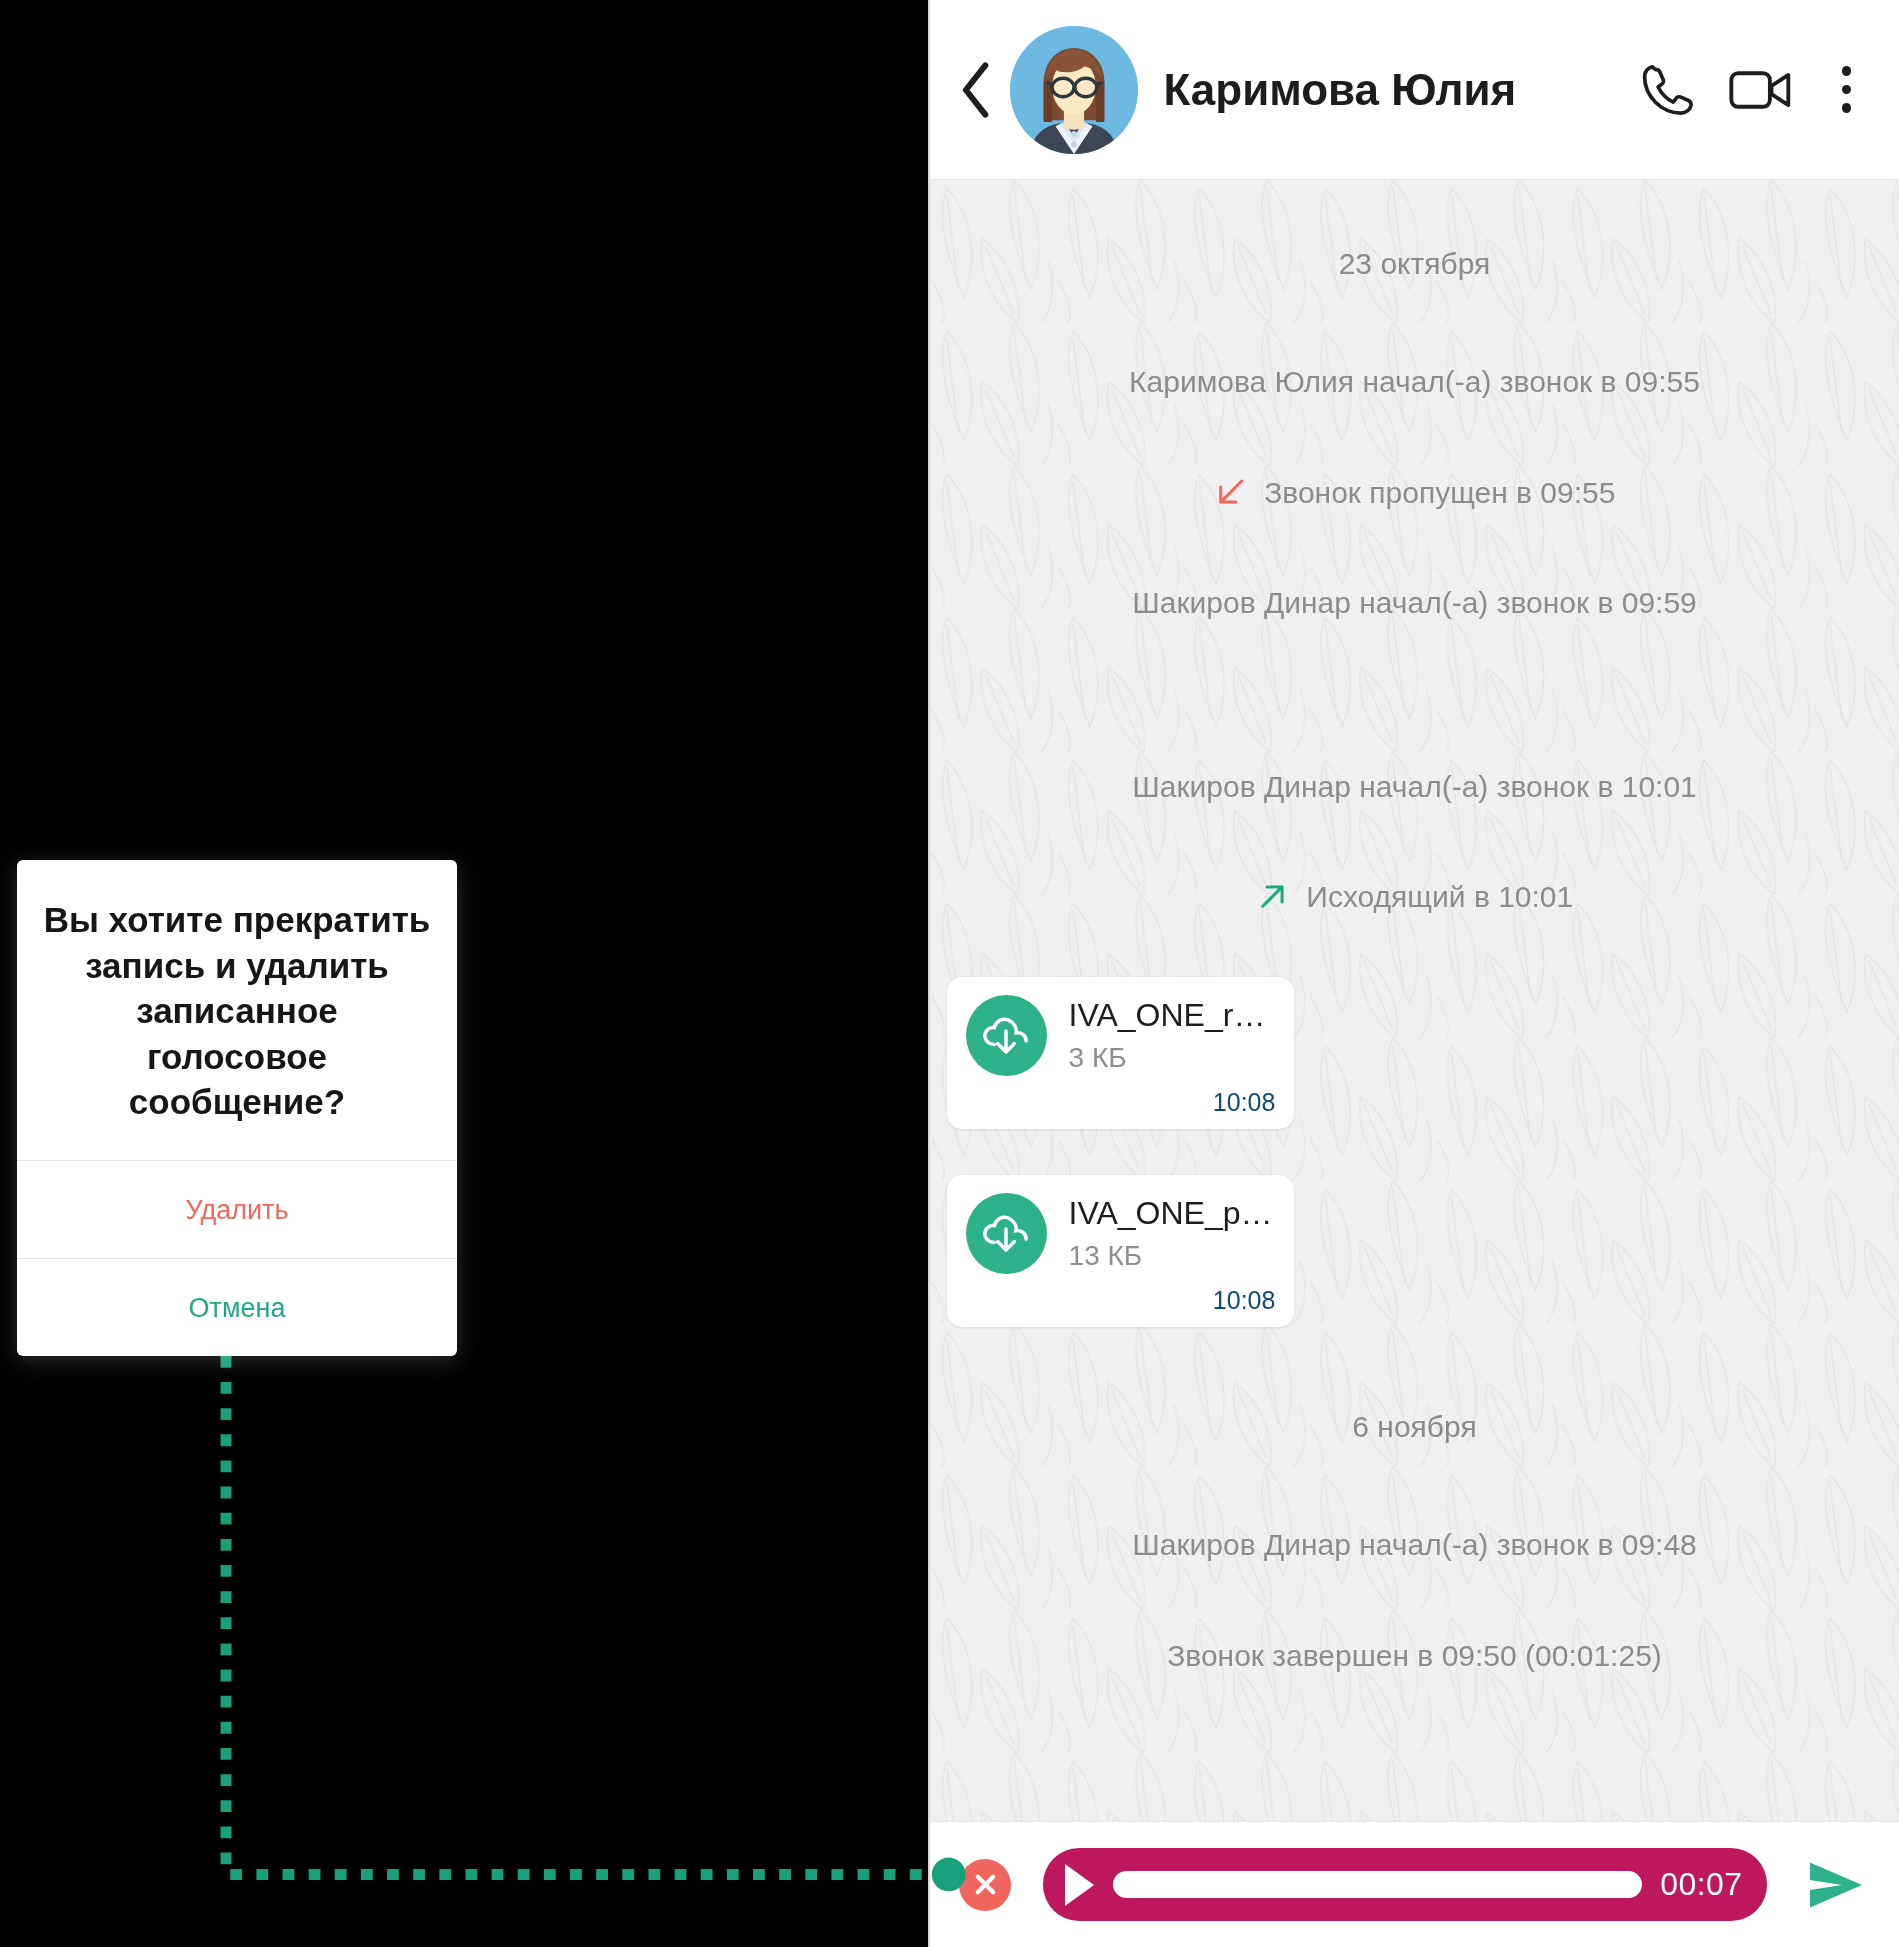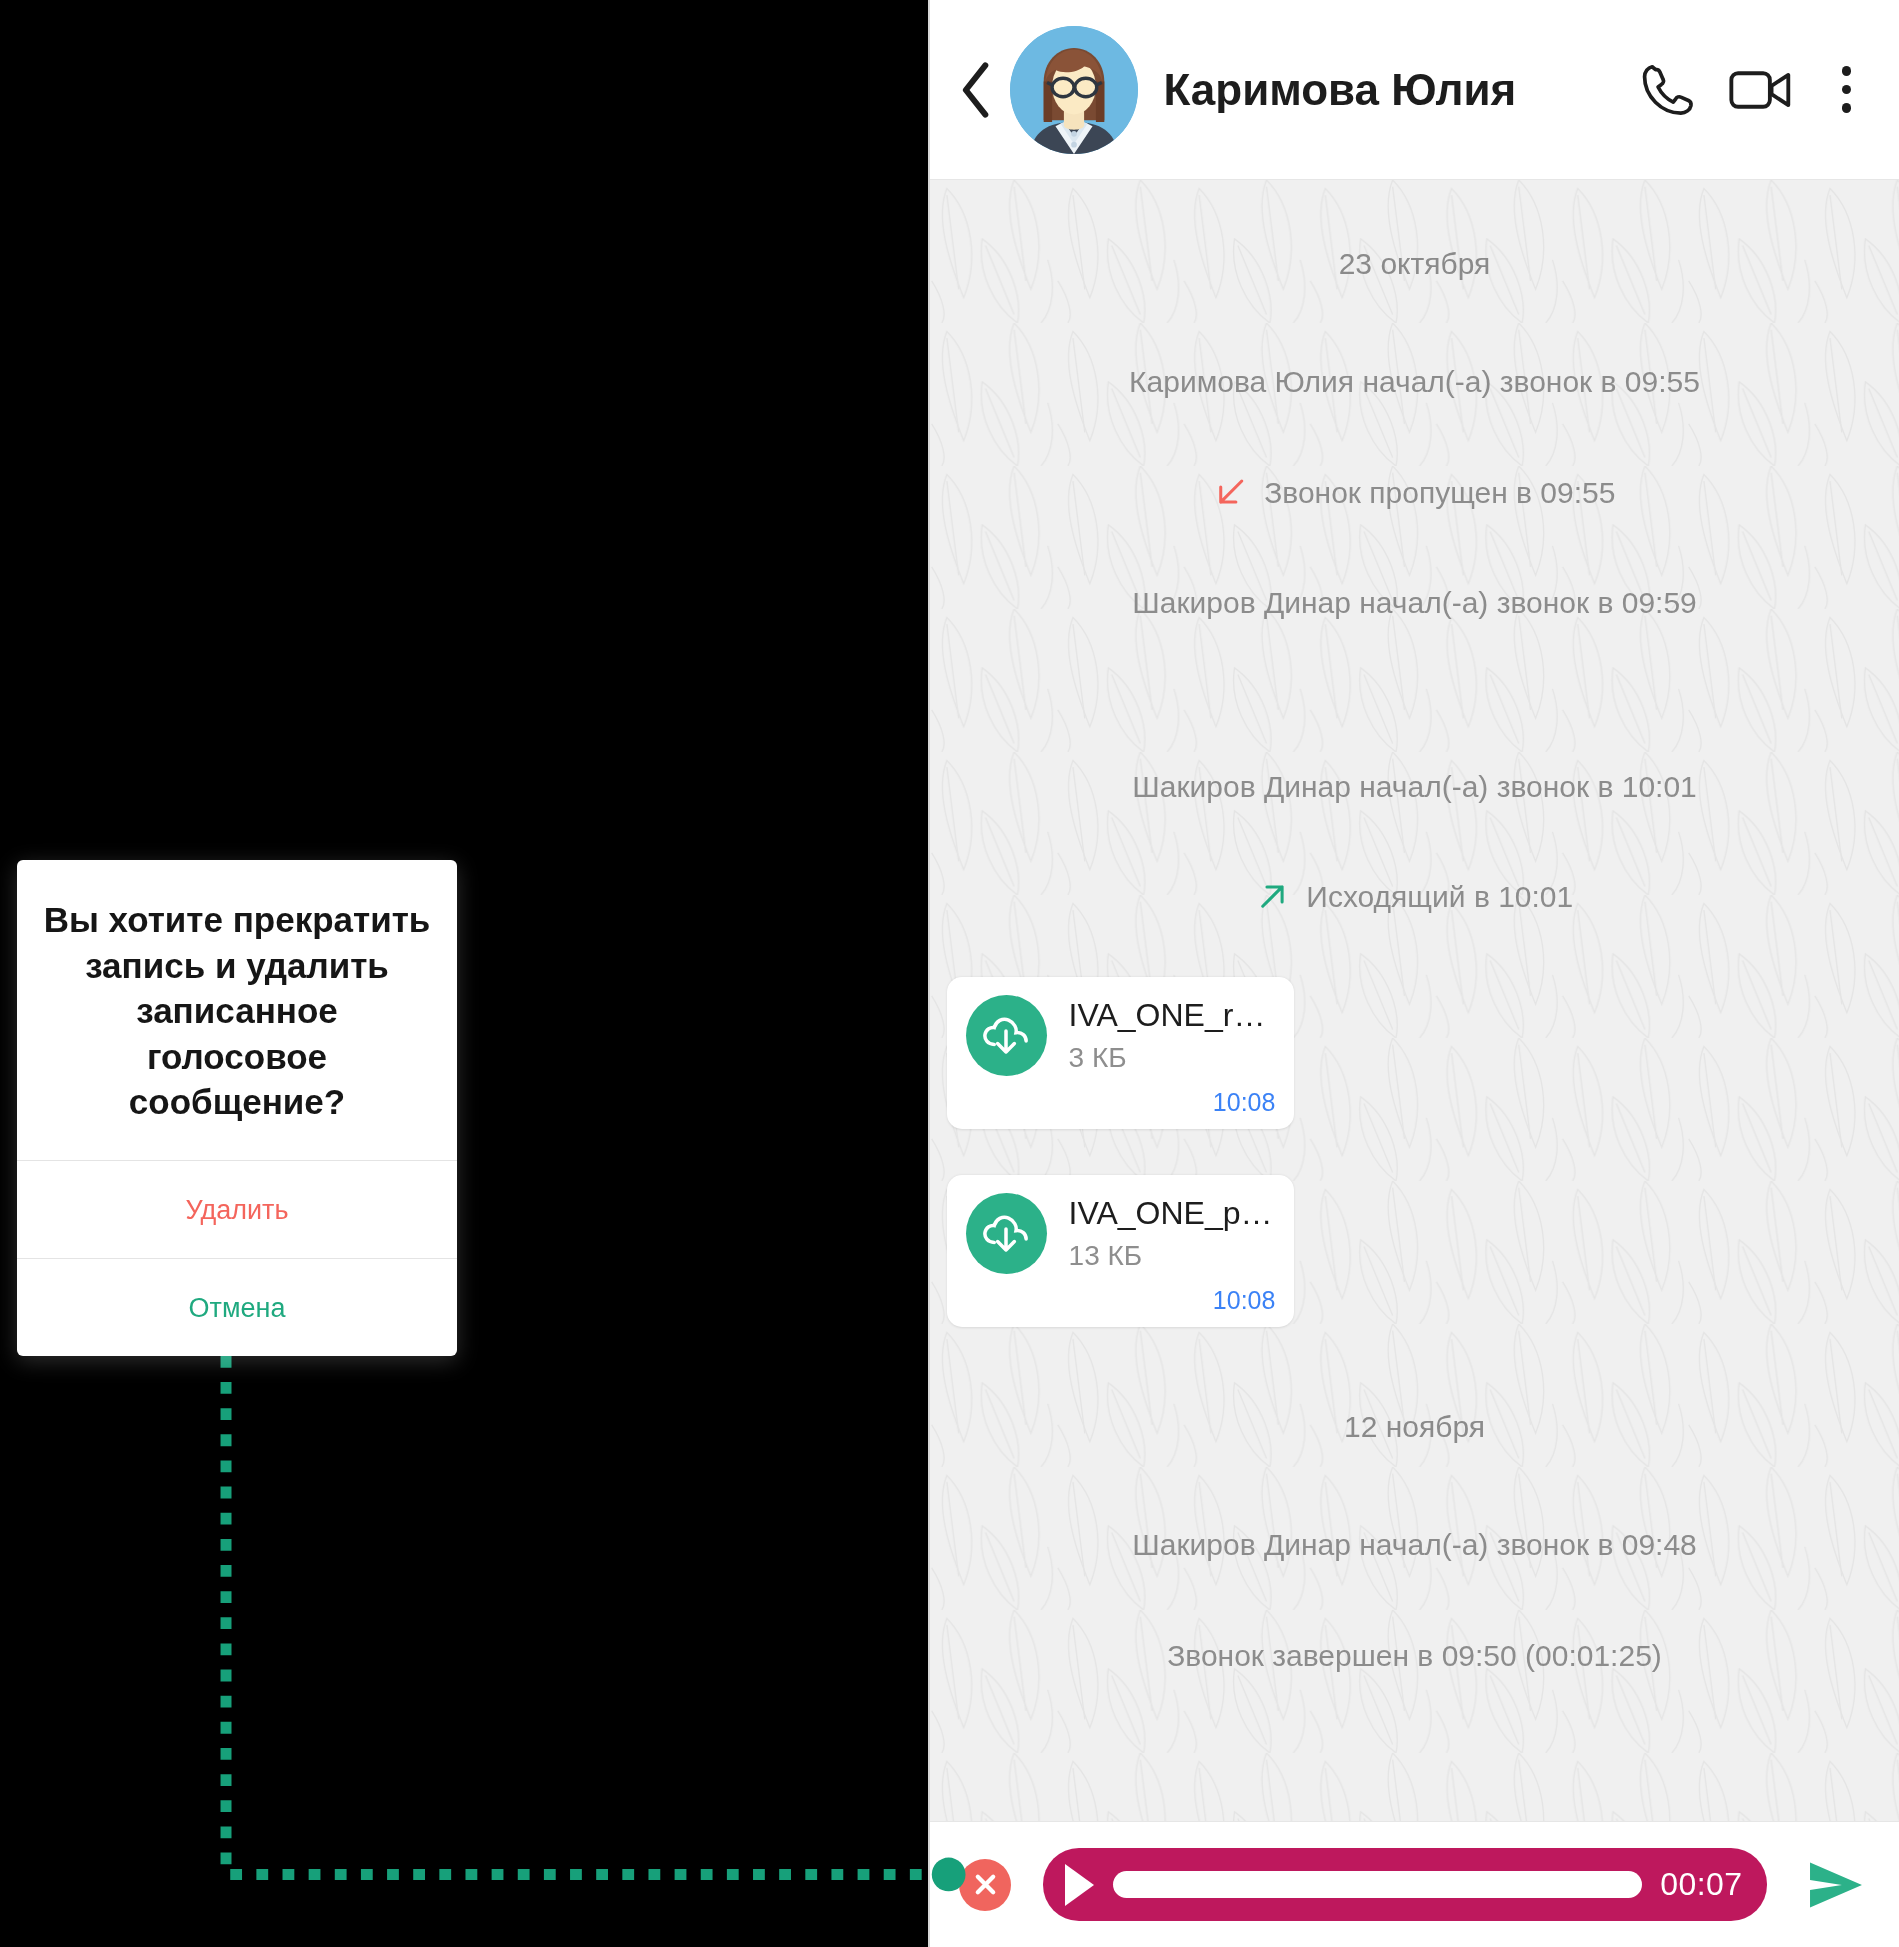--- a/index.html
+++ b/index.html
@@ -79,21 +79,21 @@
   .file-ico{
     width:81px;height:81px;flex:0 0 81px;border-radius:50%;background:#2cb189;
     display:flex;align-items:center;justify-content:center;cursor:pointer;
   }
   .file-meta{min-width:0;flex:1 1 auto;}
   .file-name{
     font-size:32px;color:#1d1d1d;line-height:1.18;
     white-space:nowrap;overflow:hidden;text-overflow:ellipsis;
   }
   .file-size{font-size:28px;color:#8e8e8e;margin-top:5.9px;line-height:1.2;}
-  .file-time{text-align:right;font-size:25px;color:#3b82f6;margin-top:11.8px;}
+  .file-time{text-align:right;font-size:25px;color:#0c4a6e;margin-top:11.8px;}
 
   
   #voicebar{
     flex:0 0 126px;height:126px;background:#fff;border-top:1.7px solid #e6e6e6;
     display:flex;align-items:center;padding:0 23.6px 0 29px;box-sizing:border-box;gap:0;
   }
   #cancel-rec{
     width:52px;height:52px;flex:0 0 52px;border-radius:50%;background:#f0655e;
     display:flex;align-items:center;justify-content:center;cursor:pointer;
   }
@@ -294,21 +294,21 @@
           </div>
           <div class="file-meta">
             <div class="file-name">IVA_ONE_plan.docx</div>
             <div class="file-size">13 КБ</div>
           </div>
         </div>
         <div class="file-time">10:08</div>
       </div>
 
       <div class="sp-96"></div>
-      <div class="sys-row date-row">12 ноября</div>
+      <div class="sys-row date-row">6 ноября</div>
 
       <div class="sp-96"></div>
       <div class="sys-row">
         <span>Шакиров Динар начал(-а) звонок в 09:48</span>
       </div>
 
       <div class="sp-86"></div>
       <div class="sys-row">
         <span>Звонок завершен в 09:50 (00:01:25)</span>
       </div>

